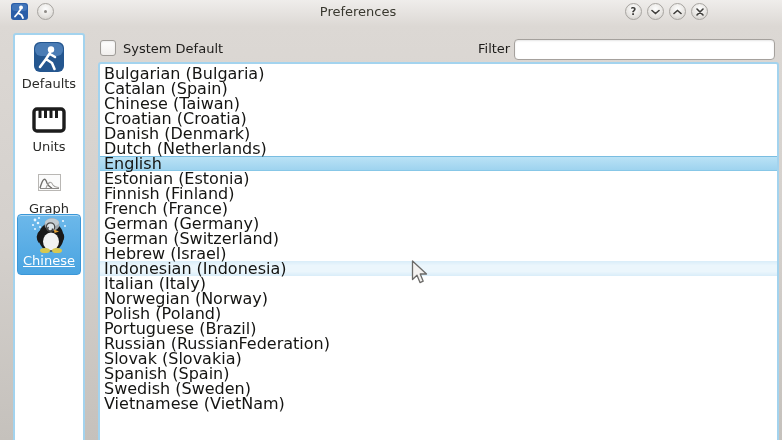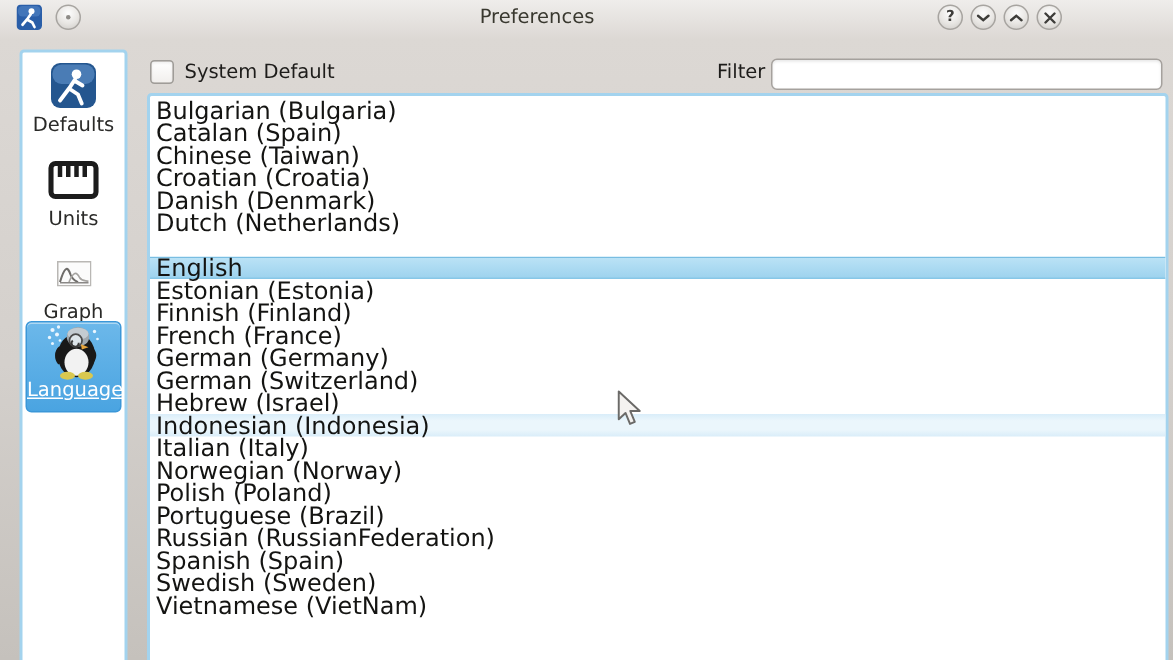--- a/index.html
+++ b/index.html
@@ -46,21 +46,21 @@
     box-shadow:inset 0 1px 2px rgba(0,0,0,.10);font-size:12px;padding:0 5px;outline:none;
     font-family:"DejaVu Sans","Liberation Sans",sans-serif;}
   
   .lang-list{position:absolute;left:98px;top:62px;width:681px;height:384px;
     background:#ffffff;border:2px solid #a3d3ee;border-radius:3px;box-sizing:border-box;
     padding-top:2px;overflow:hidden;}
   .list-row{height:15px;line-height:15px;font-size:16px;color:#141412;
     padding-left:4px;white-space:nowrap;}
   .list-row.selected{
     background:linear-gradient(180deg,#bce3f6 0%,#9cd2ee 100%);
-    box-shadow:inset 0 1px 0 #79bde1, inset 0 -1px 0 #87c7e7;margin-top:15px;}
+    box-shadow:inset 0 1px 0 #79bde1, inset 0 -1px 0 #87c7e7;}
   .list-row.hovered{
     background:linear-gradient(180deg,#d9edf9 0%,#ebf6fc 30%,#ebf6fc 70%,#d9edf9 100%);}
   
   .cursor{position:absolute;left:411px;top:260px;pointer-events:none;}
 </style>
 </head>
 <body>
 
 <div class="titlebar">
   <svg class="tb-appicon" viewBox="0 0 17 17">
@@ -158,21 +158,21 @@
 
         <path d="M27 15.5 L32 17.5 L27.5 19 Z" fill="#e8a53a"></path>
 
         <path d="M34.5 18 C38 20, 38 25, 35 28 C34 25, 34 21, 34.5 18 Z" fill="#191919"></path>
         <path d="M13.5 18 C10.5 20.5, 10.5 25, 13 28" fill="none" stroke="#191919" stroke-width="3"></path>
 
         <ellipse cx="18" cy="36.5" rx="5" ry="2.6" fill="#d9c84f"></ellipse>
         <ellipse cx="30" cy="36.5" rx="5" ry="2.6" fill="#d9c84f"></ellipse>
       </svg>
     </div>
-    <div class="side-label">Language</div>
+    <div class="side-label">Chinese</div>
   </div>
 </div>
 
 <div class="checkbox"></div>
 <div class="checkbox-label">System Default</div>
 <div class="filter-label">Filter</div>
 <input class="filter-input" type="text" value="" style="">
 
 <div class="lang-list">
     <div class="list-row">Bulgarian (Bulgaria)</div>
@@ -187,20 +187,21 @@
     <div class="list-row">French (France)</div>
     <div class="list-row">German (Germany)</div>
     <div class="list-row">German (Switzerland)</div>
     <div class="list-row">Hebrew (Israel)</div>
     <div class="list-row hovered">Indonesian (Indonesia)</div>
     <div class="list-row">Italian (Italy)</div>
     <div class="list-row">Norwegian (Norway)</div>
     <div class="list-row">Polish (Poland)</div>
     <div class="list-row">Portuguese (Brazil)</div>
     <div class="list-row">Russian (RussianFederation)</div>
+    <div class="list-row">Slovak (Slovakia)</div>
     <div class="list-row">Spanish (Spain)</div>
     <div class="list-row">Swedish (Sweden)</div>
     <div class="list-row">Vietnamese (VietNam)</div>
   </div>
 
 <svg class="cursor" width="17" height="24" viewBox="0 0 17 24">
   <path d="M1.5 1 L1.5 19.5 L6 15.3 L9 22.6 L12.2 21.2 L9.2 14 L15.5 14 Z" fill="#f4f2f0" stroke="#6b6a68" stroke-width="1.3" stroke-linejoin="round"></path>
 </svg>
 
 </body></html>

